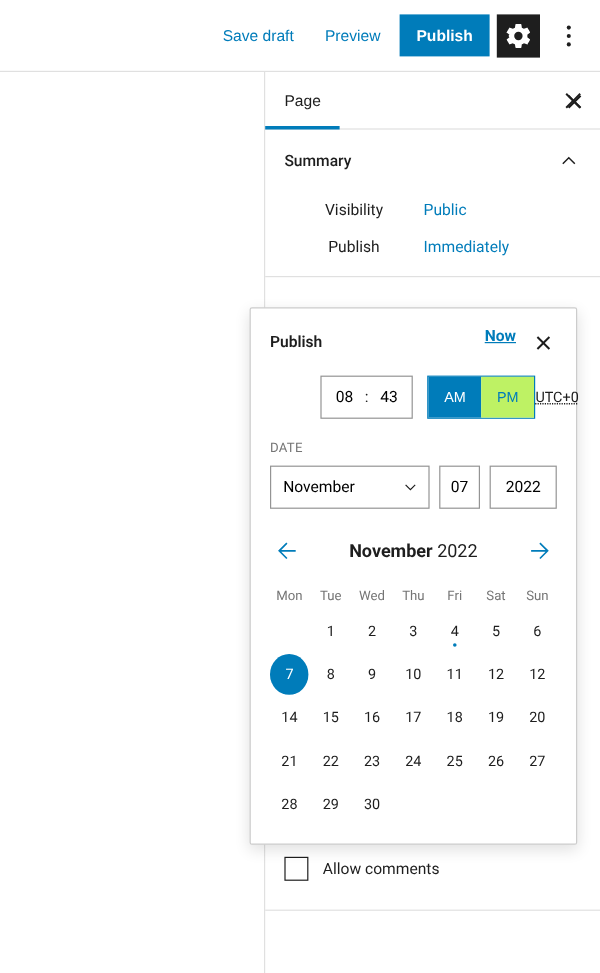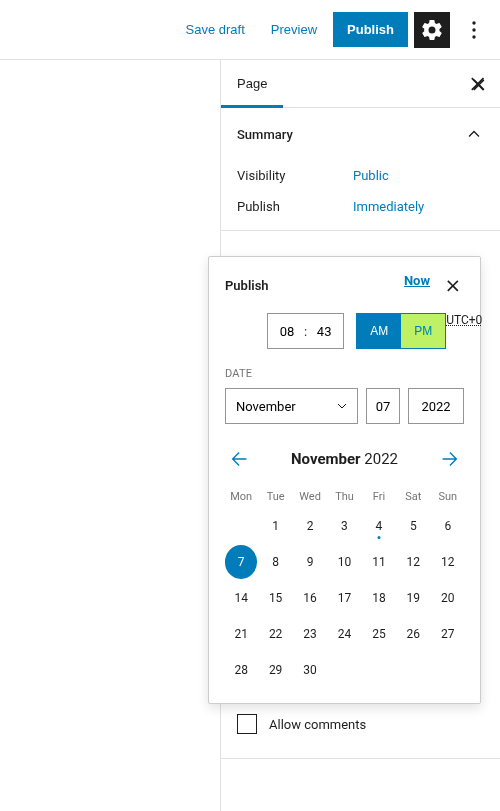--- a/index.html
+++ b/index.html
@@ -80,21 +80,21 @@
 
   .panel{border-bottom:1px solid var(--border);}
   .panel-header{
     display:flex;align-items:center;justify-content:space-between;
     padding:16px;cursor:pointer;
   }
   .panel-header h3{margin:0;font-size:13px;font-weight:500;}
   .chevron{width:20px;height:20px;}
   .panel-body{padding:0 16px 8px;}
 
-  .field-row{display:flex;padding:8px 0;}
+  .field-row{display:flex;padding:8px 0;text-align:center;}
   .field-label{width:116px;color:var(--text);}
   .field-value{color:var(--blue);cursor:pointer;}
 
   .discussion-body{padding:4px 16px 16px;}
   .checkbox-row{display:flex;align-items:center;gap:12px;padding:8px 0;}
   .checkbox{
     width:20px;height:20px;border:1.5px solid var(--text);background:#fff;cursor:pointer;
   }
 
   
@@ -112,21 +112,21 @@
   }
   .pop-head{display:flex;align-items:center;justify-content:space-between;margin-bottom:16px;}
   .pop-title{font-size:13px;font-weight:600;}
   .pop-head-right{display:flex;align-items:flex-start;gap:10px;font-weight:bold;}
   .now-link{color:var(--blue);text-decoration:underline;font-size:13px;cursor:pointer;}
   .pop-close{border:none;background:none;cursor:pointer;padding:2px;display:flex;}
   .pop-close svg{width:20px;height:20px;fill:#1e1e1e;}
 
   .small-label{font-size:11px;color:var(--muted);text-transform:uppercase;margin-bottom:8px;letter-spacing:0.2px;}
 
-  .time-row{display:flex;align-items:flex-start;justify-content:space-between;margin-bottom:18px;padding-left:42px;}
+  .time-row{display:flex;align-items:center;justify-content:space-between;margin-bottom:18px;padding-left:42px;}
   .time-inputs{
     display:flex;align-items:center;border:1px solid var(--border-dark);
     padding:0 4px;height:36px;
   }
   .tinput{
     width:30px;border:none;text-align:center;font-size:13px;outline:none;
     font-family:inherit;
   }
   .colon{padding:0 2px;}
   .ampm{display:flex;border:1px solid var(--blue);height:36px;}

